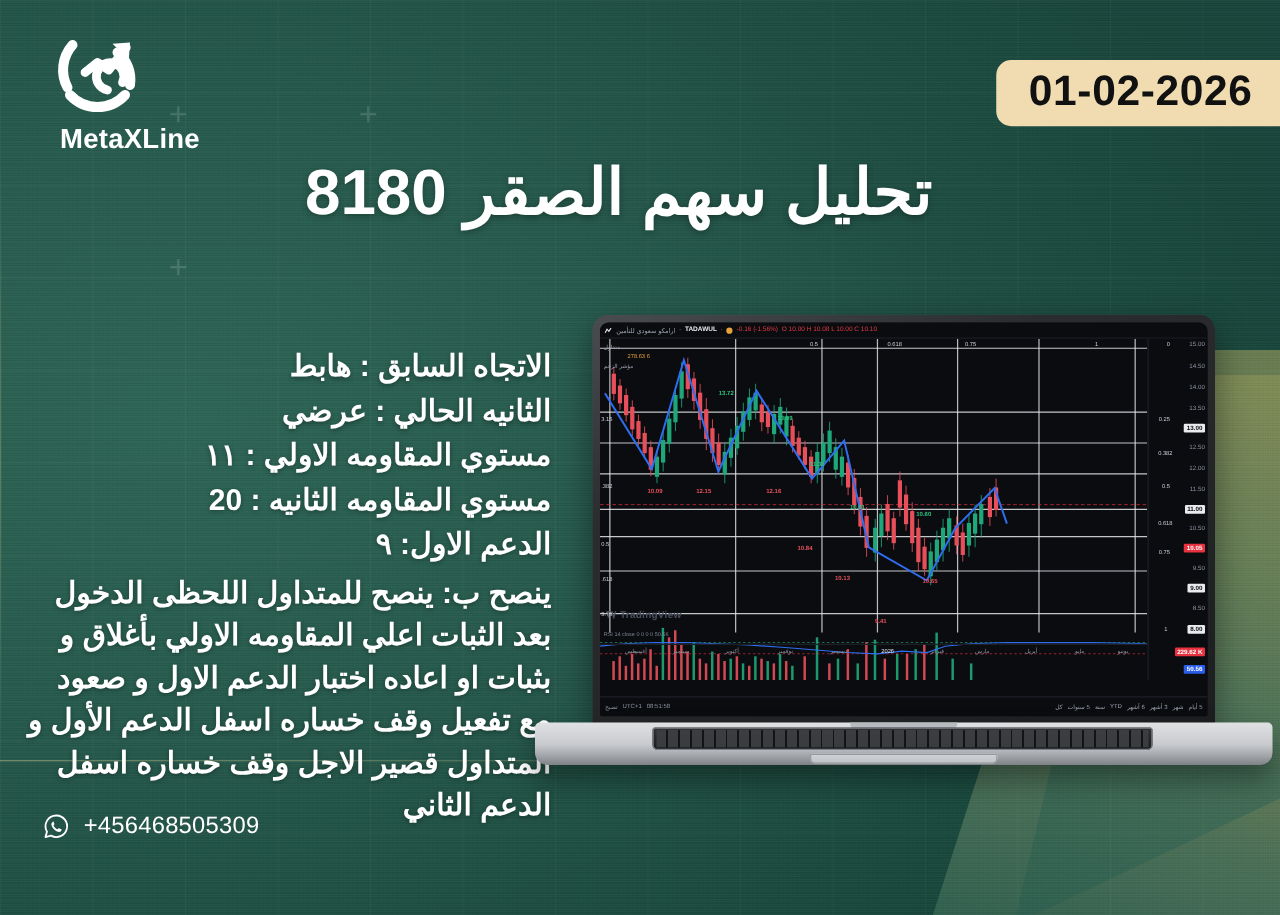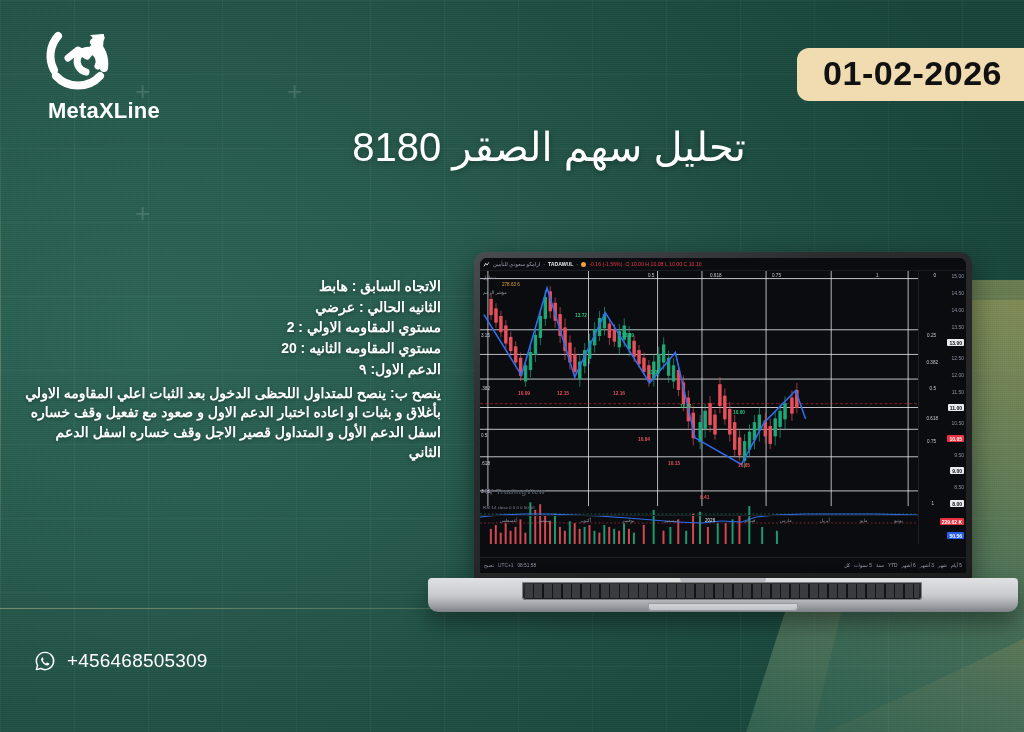--- a/index.html
+++ b/index.html
@@ -66,29 +66,29 @@
     background:#f0dcb0; color:#111;
     font-size:34px; font-weight:700; letter-spacing:.5px;
     padding:6px 22px 8px 26px;
     border-radius:12px 0 0 12px;
   }
 
   
   #title {
     position:absolute; right:278px; top:124px; width:600px;
     text-align:right; direction:rtl;
-    color:#fff; font-size:40px; font-weight:400; line-height:1.16;
+    color:#fff; font-size:51px; font-weight:700; line-height:1.16;
     text-shadow:0 2px 6px rgba(0,0,0,.30);
   }
 
   
   #analysis {
     position:absolute; right:583px; top:276px; width:420px;
     text-align:right; direction:rtl;
-    color:#fff; font-size:14px; font-weight:700; line-height:1.48;
+    color:#fff; font-size:24px; font-weight:700; line-height:1.48;
     text-shadow:0 1px 4px rgba(0,0,0,.35);
   }
   #analysis .line { white-space:nowrap; }
   #reco { margin-top:4px; white-space:normal; line-height:1.42; }
 
   
   #footer { position:absolute; left:34px; top:650px; }
   .frow { display:flex; align-items:center; gap:11px; margin-bottom:9px; color:#fff; }
   .frow .ftxt { font-size:19px; font-weight:500; letter-spacing:.2px; }
   .fi { width:22px; height:22px; flex:0 0 22px; }
@@ -210,21 +210,21 @@
     <div class="logo-word">MetaXLine</div>
   </div>
 
   <div id="date-badge">01-02-2026</div>
 
   <div id="title">تحليل سهم الصقر 8180</div>
 
   <div id="analysis">
     <div class="line">الاتجاه السابق : هابط</div>
     <div class="line">الثانيه الحالي : عرضي</div>
-    <div class="line">مستوي المقاومه الاولي : 2</div>
+    <div class="line">مستوي المقاومه الاولي : ١١</div>
     <div class="line">مستوي المقاومه الثانيه : 20</div>
     <div class="line">الدعم الاول: ٩</div>
     <div id="reco">ينصح ب: ينصح للمتداول اللحظى الدخول بعد الثبات اعلي المقاومه الاولي بأغلاق و بثبات او اعاده اختبار الدعم الاول و صعود مع تفعيل وقف خساره اسفل الدعم الأول و المتداول قصير الاجل وقف خساره اسفل الدعم الثاني</div>
   </div>
 
   <div id="footer">
     <div class="frow">
       <svg class="fi" viewBox="0 0 24 24">
         <path d="M12 2.6a9.4 9.4 0 0 0-8.1 14.1L2.6 21.4l4.8-1.25A9.4 9.4 0 1 0 12 2.6z" fill="none" stroke="#fff" stroke-width="1.6" stroke-linejoin="round"></path>
         <path d="M8.9 7.7c.25-.05.5 0 .65.32l.8 1.8c.1.25.05.5-.12.7l-.5.55c-.15.18-.2.4-.08.6a7.2 7.2 0 0 0 3 2.95c.22.12.45.06.6-.12l.55-.6c.2-.2.45-.25.7-.15l1.8.82c.3.14.4.4.34.67-.2.95-1.1 1.7-2.1 1.75-2.6.1-6.6-3.6-6.8-6.5-.06-1 .6-2.05 1.5-2.4z" fill="#fff"></path>

